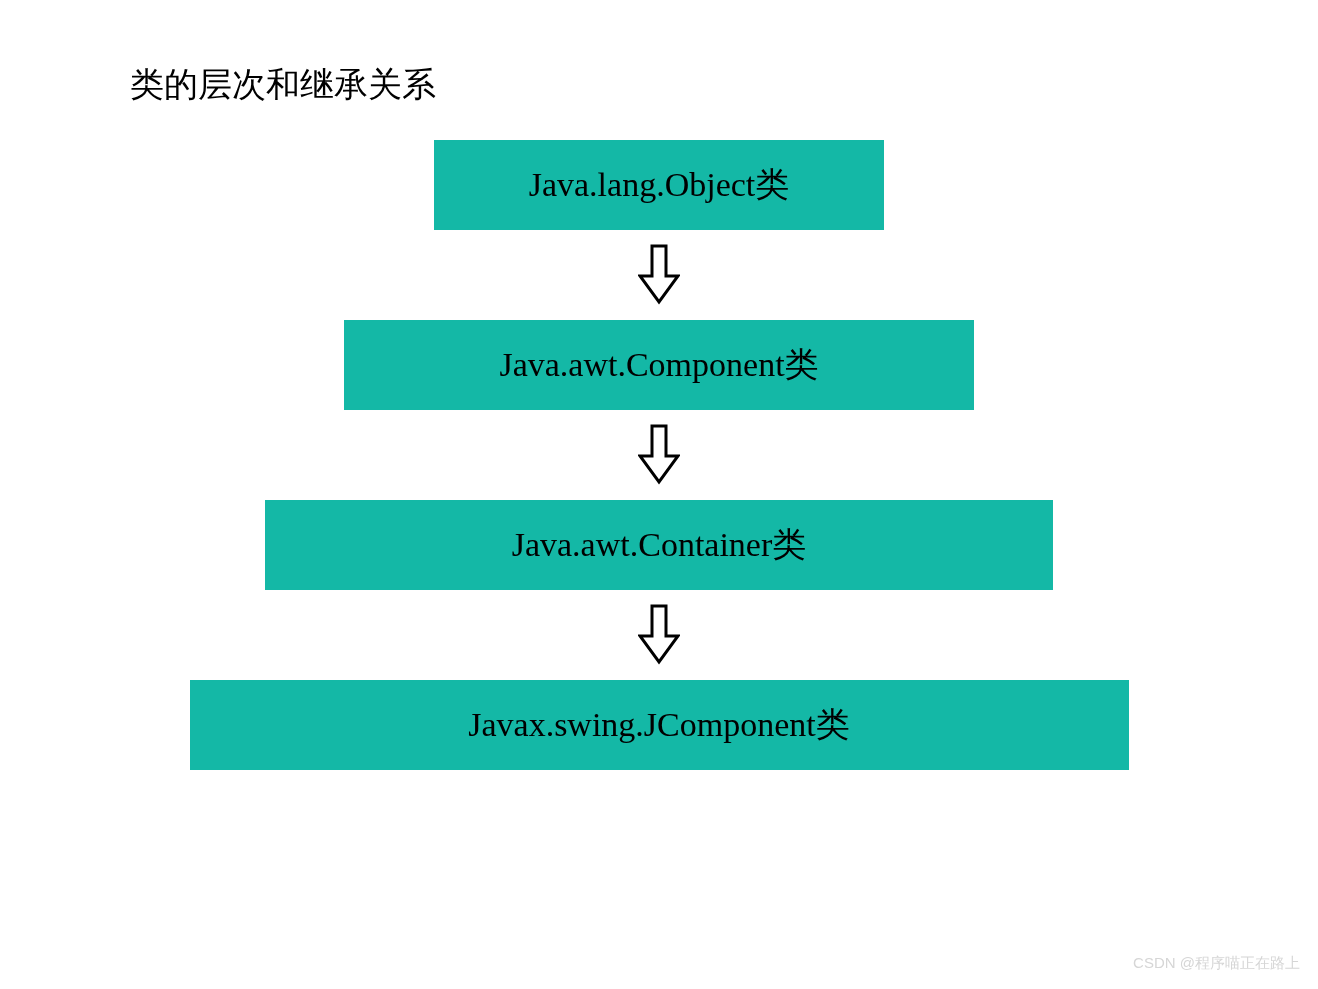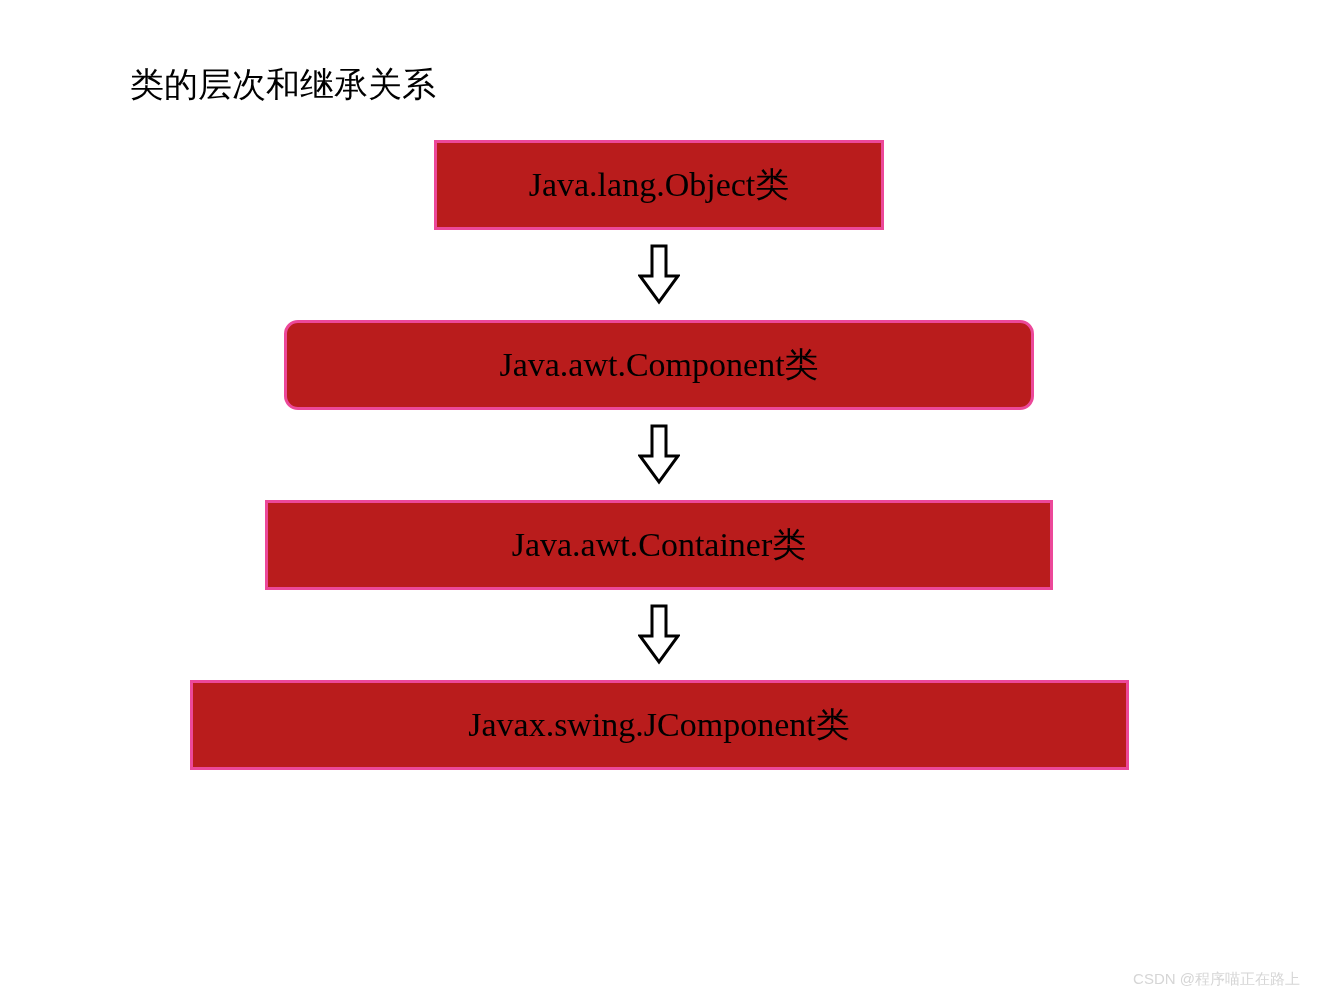--- a/index.html
+++ b/index.html
@@ -26,42 +26,42 @@
     .diagram-container {
       position: absolute;
       top: 140px;
       left: 0;
       width: 100%;
       display: flex;
       flex-direction: column;
       align-items: center;
     }
     .box {
-      border: 3px solid #ec4899;
+      border: 3px solid #14b8a6;
       display: flex;
       align-items: center;
       justify-content: center;
       font-size: 34px;
       color: #000;
-      background: #b91c1c;
+      background: #14b8a6;
       height: 90px;
     }
     .box-1 { width: 450px; }
-    .box-2 { width: 750px; border-radius: 14px; }
+    .box-2 { width: 630px; }
     .box-3 { width: 788px; }
     .box-4 { width: 939px; justify-content: center; }
     .arrow-wrap {
       height: 90px;
       display: flex;
       align-items: center;
       justify-content: center;
     }
     .watermark {
       position: absolute;
-      bottom: 0;
+      bottom: 16px;
       right: 18px;
       font-size: 15px;
       color: #d6d6d6;
       font-family: Arial, "Microsoft YaHei", sans-serif;
     }
   </style>
 </head>
 <body>
 
 <div class="title">类的层次和继承关系</div>

